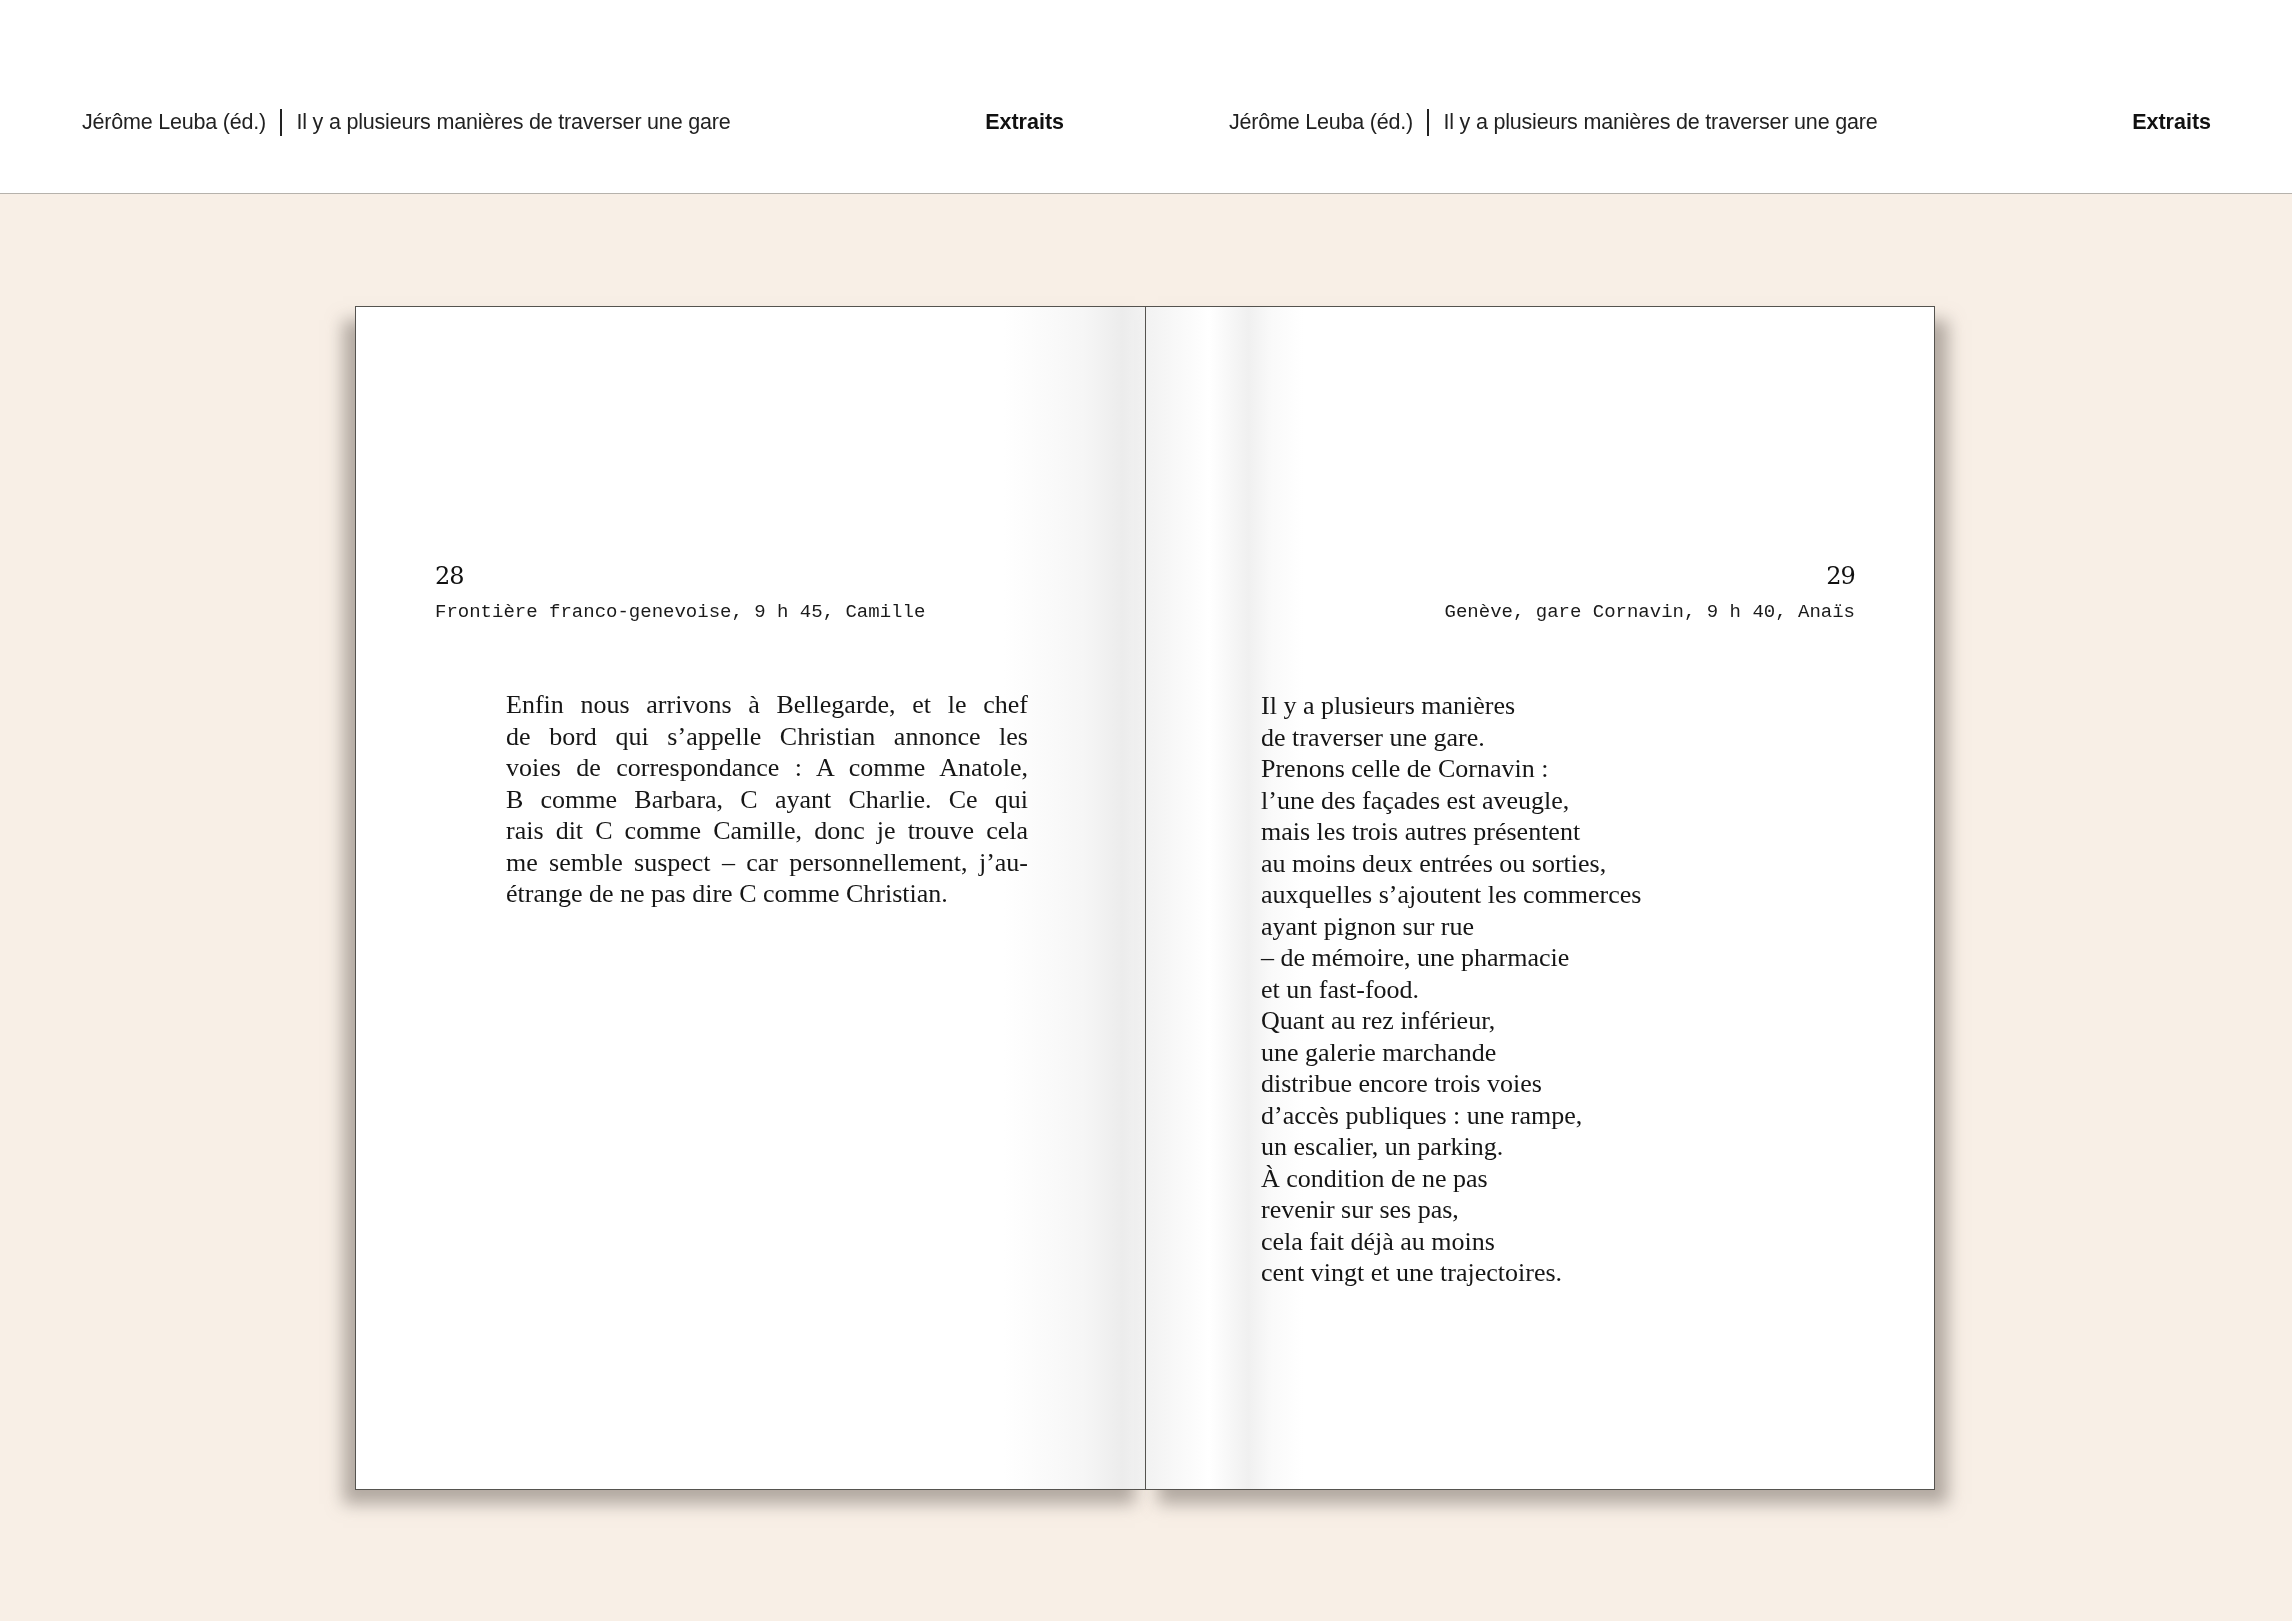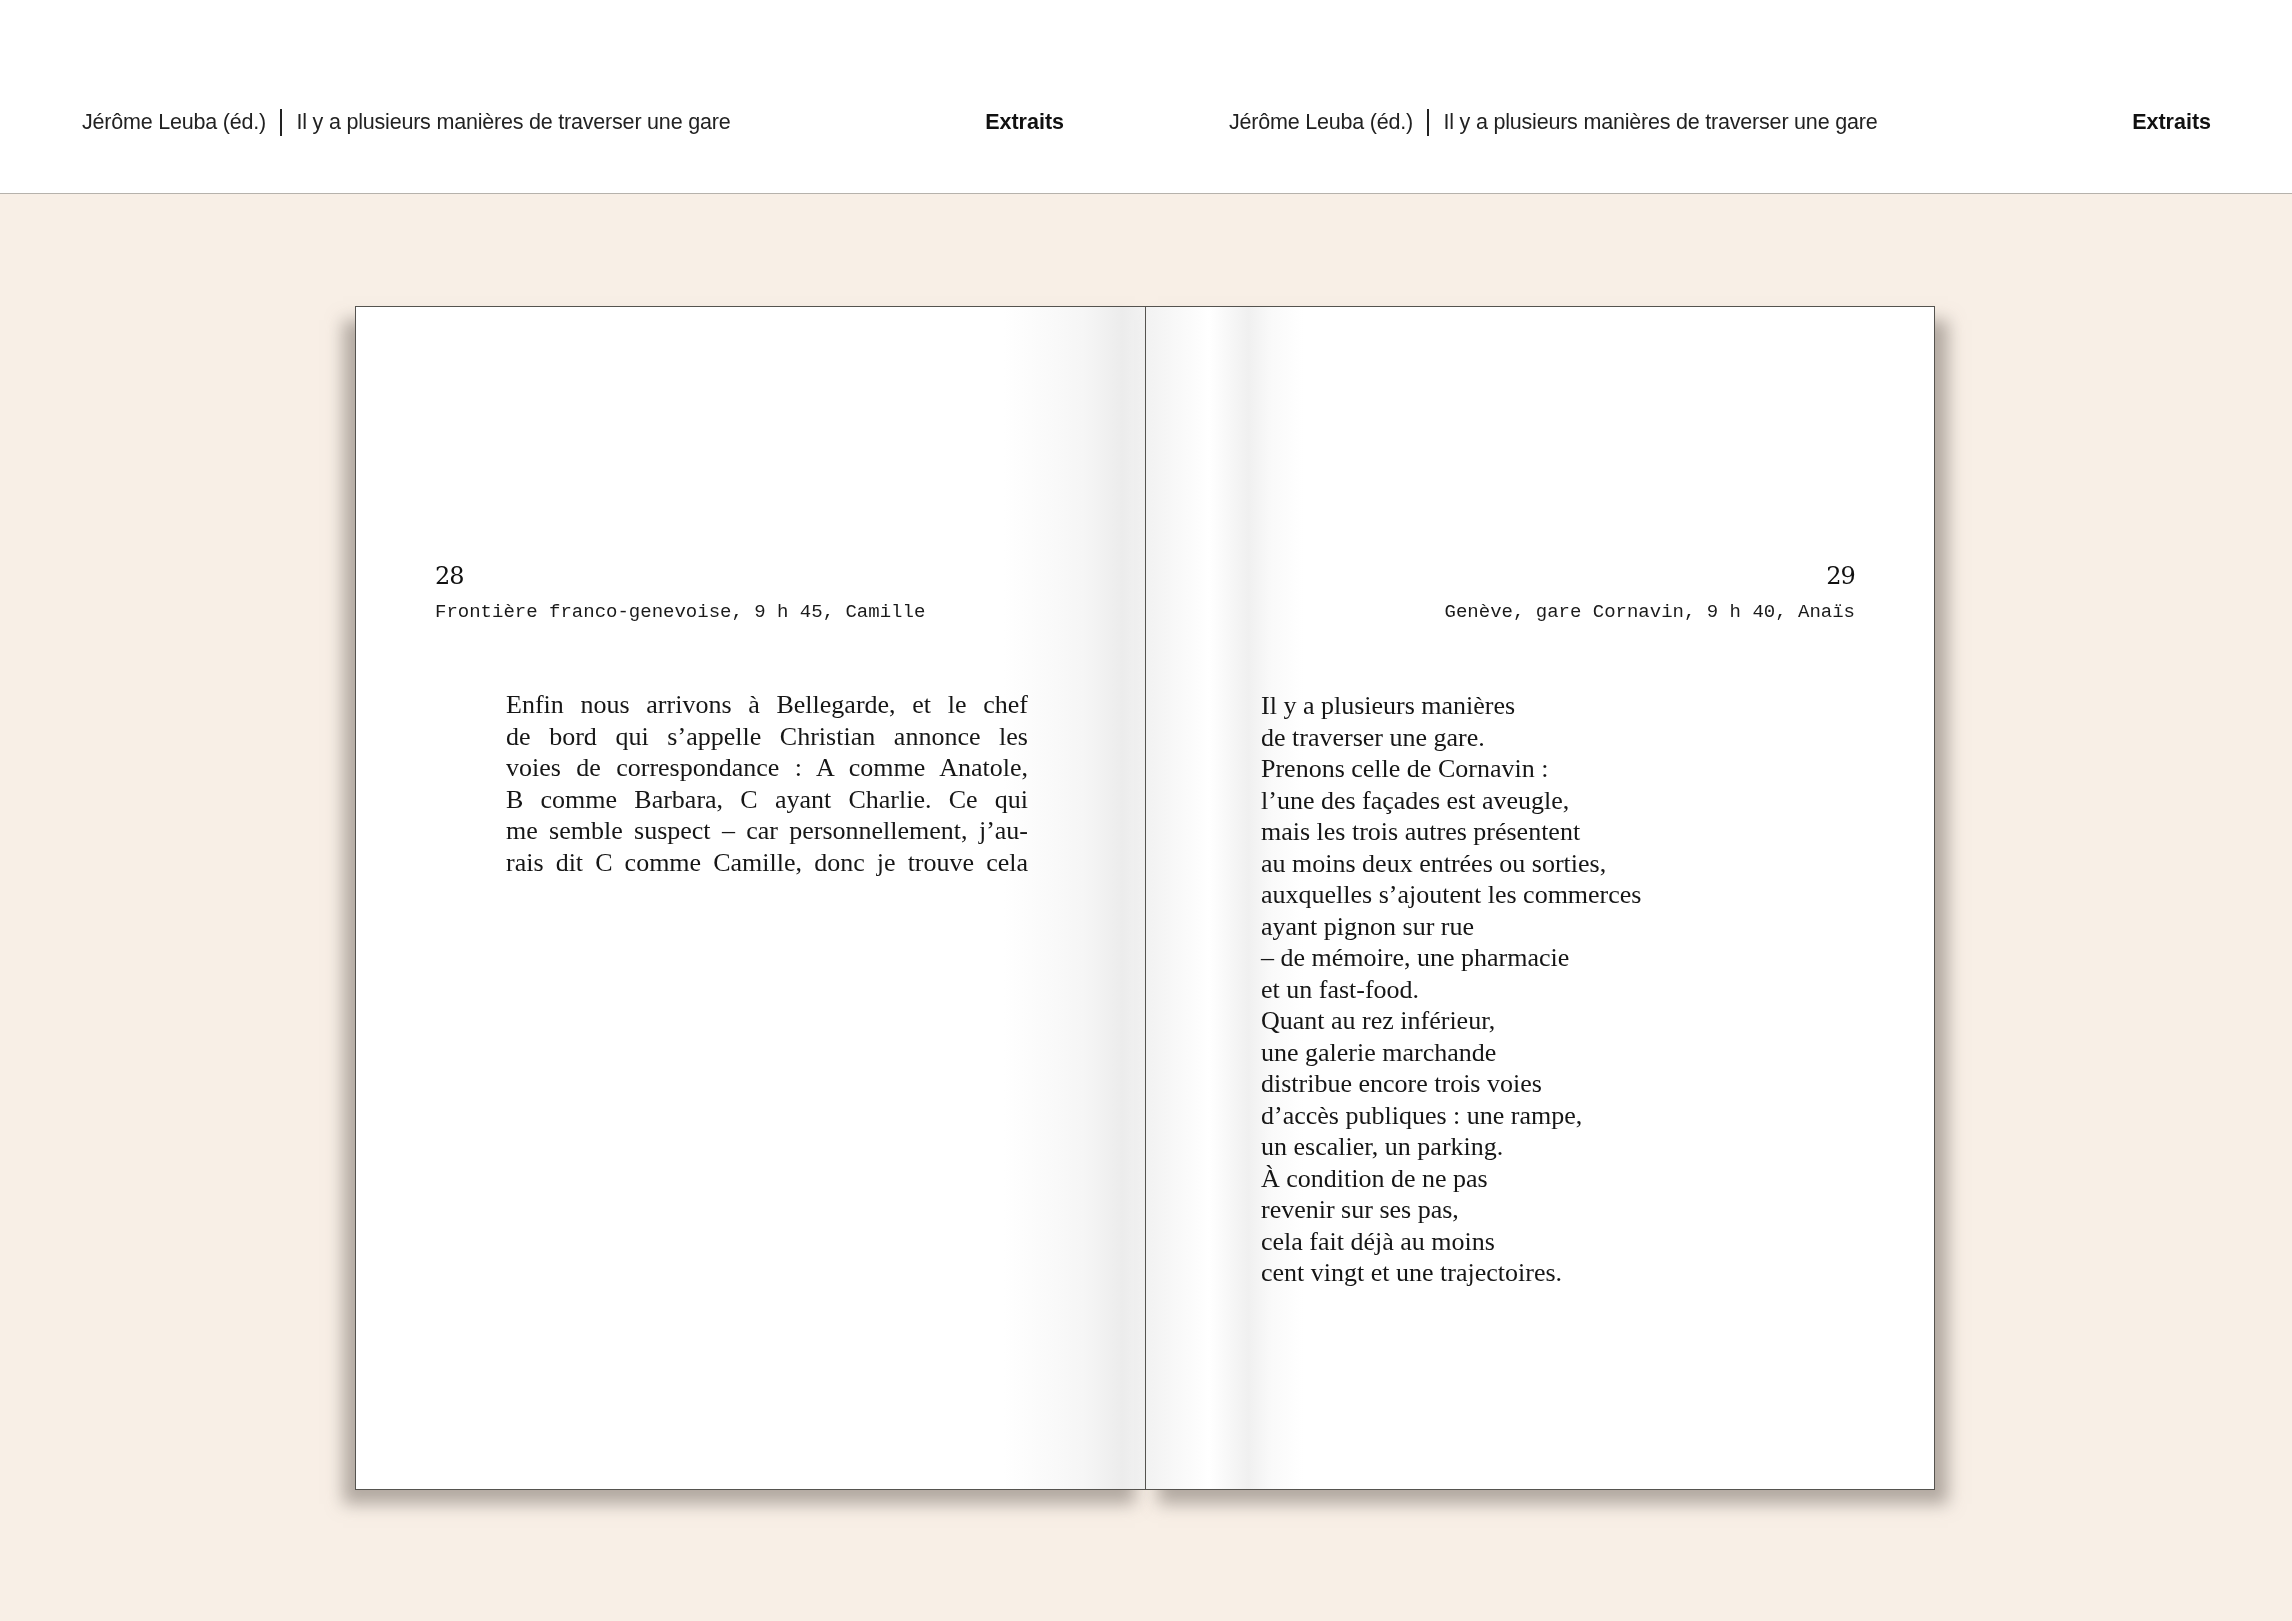--- a/index.html
+++ b/index.html
@@ -156,22 +156,23 @@
 
 <div class="spread">
   <div class="page left">
     <div class="page-num">28</div>
     <div class="running-head">Frontière franco-genevoise, 9 h 45, Camille</div>
     <div class="prose">
       <span class="line">Enfin nous arrivons à Bellegarde, et le chef</span>
       <span class="line">de bord qui s’appelle Christian annonce les</span>
       <span class="line">voies de correspondance : A comme Anatole,</span>
       <span class="line">B comme Barbara, C ayant Charlie. Ce qui</span>
+      <span class="line">rais dit C comme Camille, donc je trouve cela</span>
       <span class="line">me semble suspect – car personnellement, j’au-</span>
-      <span class="line">rais dit C comme Camille, donc je trouve cela</span>
+      <span class="line last">étrange de ne pas dire C comme Christian.</span>
     </div>
   </div>
 
   <div class="page right">
     <div class="page-num">29</div>
     <div class="running-head">Genève, gare Cornavin, 9 h 40, Anaïs</div>
     <div class="poem">
       <span class="verse">Il y a plusieurs manières</span>
       <span class="verse">de traverser une gare.</span>
       <span class="verse">Prenons celle de Cornavin :</span>

